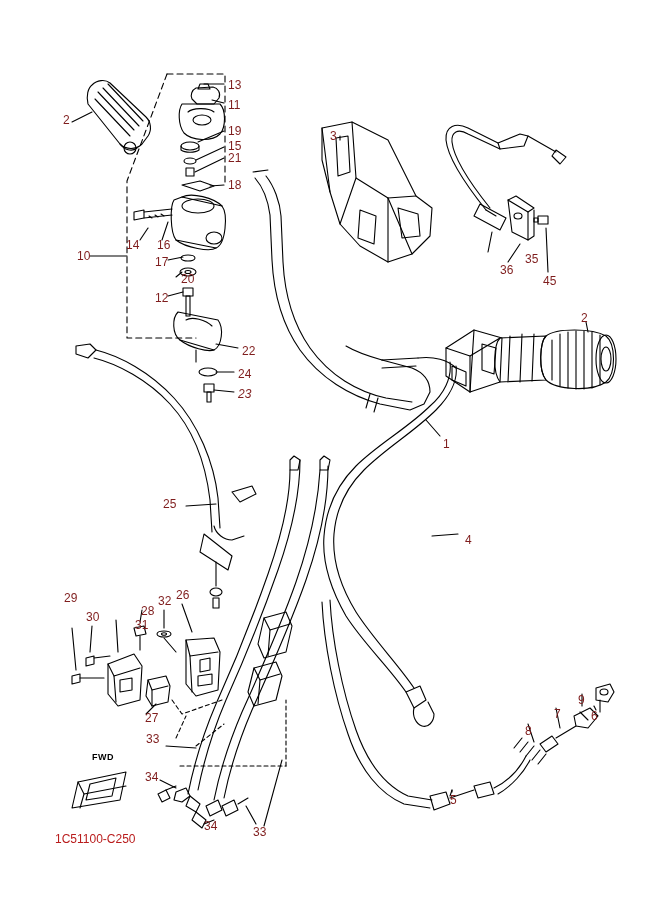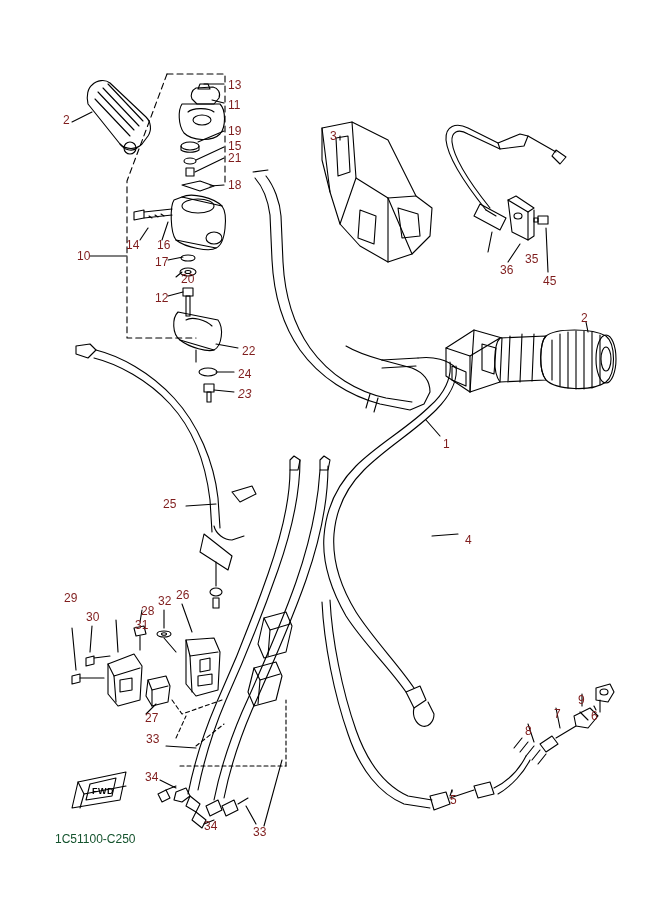--- a/index.html
+++ b/index.html
@@ -29,21 +29,21 @@
     font-family: "Liberation Sans", sans-serif;
     font-size: 12px;
     color: #7f1d1d;
     white-space: nowrap;
     line-height: 12px;
   }
   .partcode {
     position: absolute;
     font-family: "Liberation Sans", sans-serif;
     font-size: 12px;
-    color: #14532d;
+    color: #b91c1c;
     white-space: nowrap;
   }
   .fwd-label {
     position: absolute;
     font-family: "Liberation Sans", sans-serif;
     font-size: 9px;
     font-weight: bold;
     color: #000000;
     letter-spacing: 0.5px;
   }
@@ -368,17 +368,17 @@
   <div class="callout" style="left:146px; top:733px;">33</div>
   <div class="callout" style="left:145px; top:771px;">34</div>
   <div class="callout" style="left:204px; top:820px;">34</div>
   <div class="callout" style="left:253px; top:826px;">33</div>
   <div class="callout" style="left:450px; top:794px;">5</div>
   <div class="callout" style="left:525px; top:725px;">8</div>
   <div class="callout" style="left:554px; top:708px;">7</div>
   <div class="callout" style="left:578px; top:694px;">9</div>
   <div class="callout" style="left:591px; top:710px;">6</div>
 
-  <div class="fwd-label" style="left:92px; top:786px;">FWD</div>
+  <div class="fwd-label" style="left:92px; top:752px;">FWD</div>
 
   <div class="partcode" style="left:55px; top:832px;">1C51100-C250</div>
 
 </div>
 
 </body></html>

